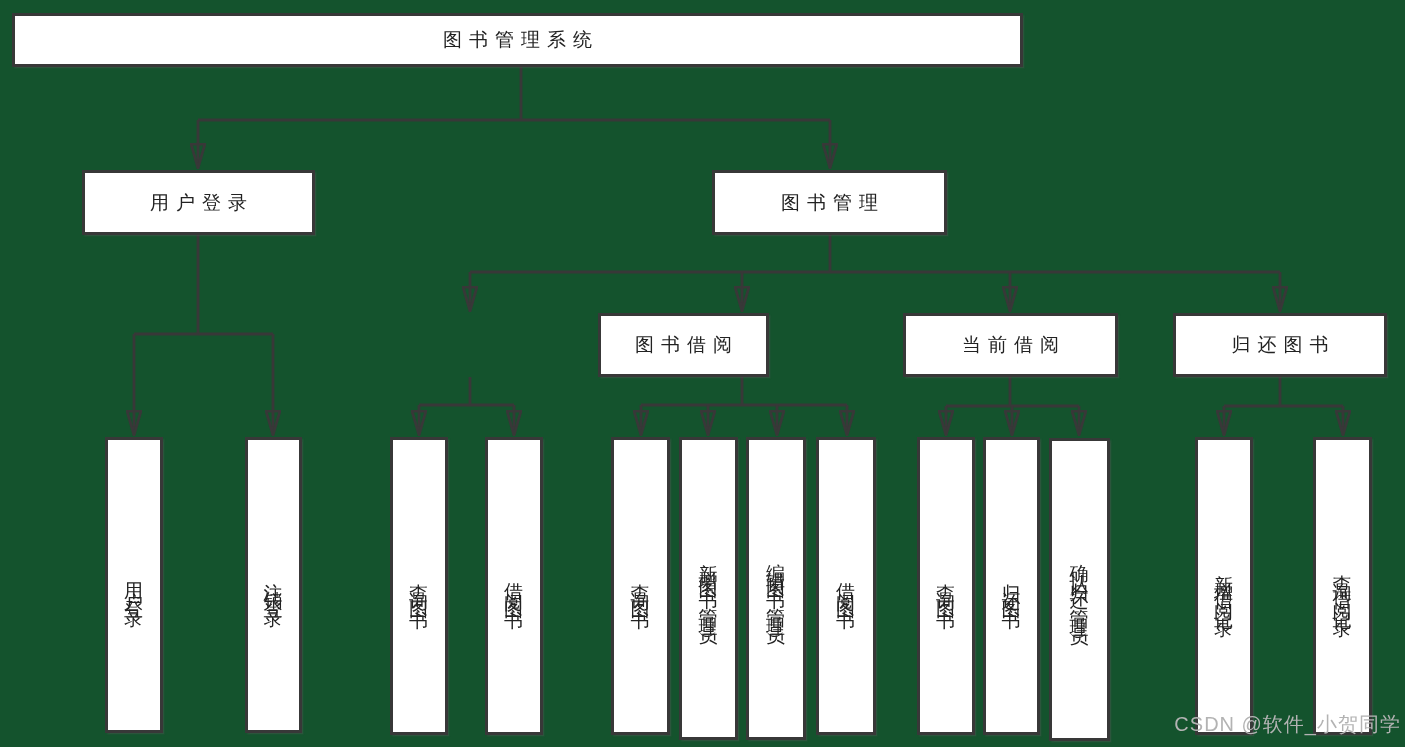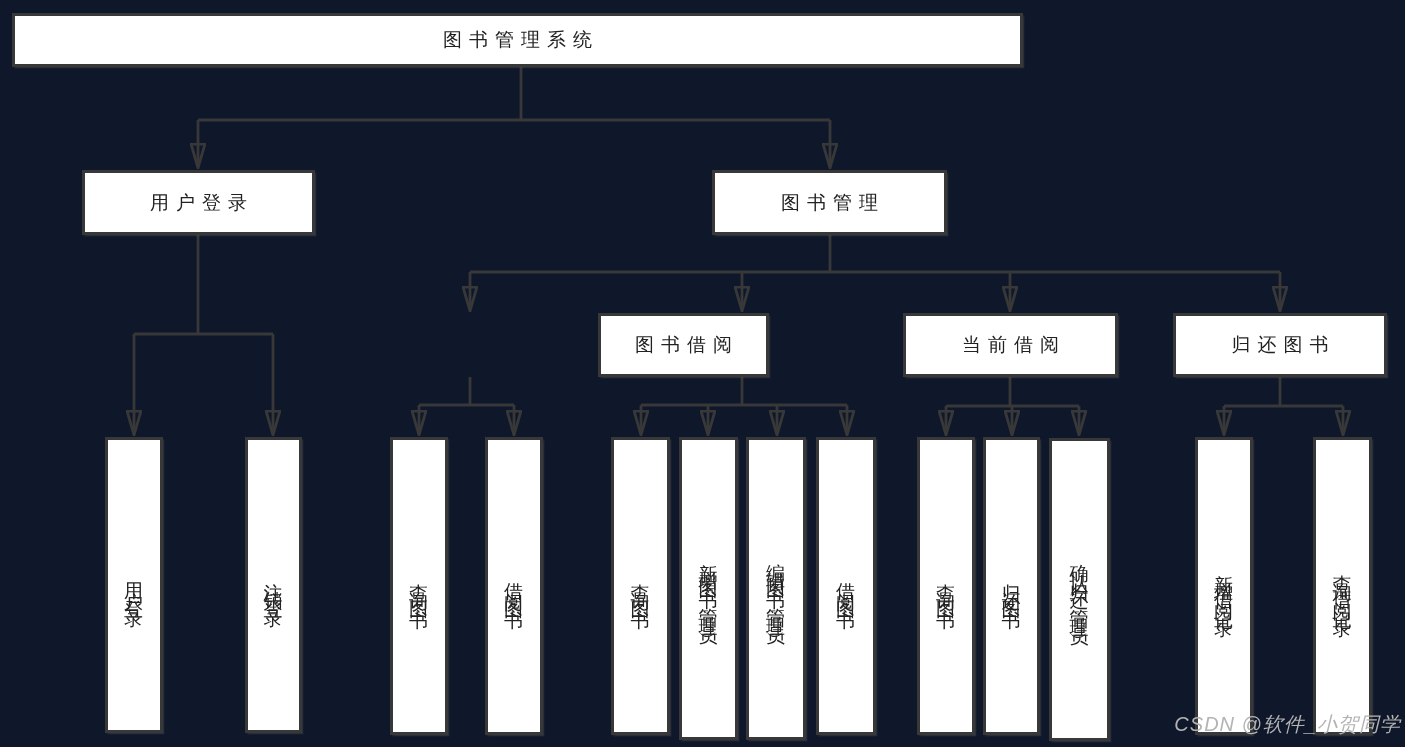--- a/index.html
+++ b/index.html
@@ -1,27 +1,27 @@
 <!DOCTYPE html>
 <html><head>
 <meta charset="utf-8">
 <style>
   html,body{margin:0;padding:0;background:#ffffff;}
   body{font-family:"Liberation Sans","DejaVu Sans",sans-serif;color:#1f1f1f;}
-  .stage{position:relative;width:1405px;height:747px;background:#0f172a;overflow:hidden;}
+  .stage{position:relative;width:1405px;height:747px;background:#14532d;overflow:hidden;}
   svg.wires{position:absolute;left:0;top:0;z-index:1;}
   svg.wires path{stroke:#383838;stroke-width:2.8;fill:none;}
   .box{position:absolute;box-sizing:border-box;border:3px solid #383838;background:#ffffff;
        display:flex;align-items:center;justify-content:center;z-index:2;
        box-shadow:1.5px 1.5px 1.5px rgba(90,90,90,0.35);}
   .box.h span{font-size:19px;letter-spacing:7px;text-indent:7px;white-space:nowrap;color:#222;}
   .box.v span{writing-mode:vertical-rl;text-orientation:mixed;font-size:19px;
               letter-spacing:9px;line-height:1;color:#222;}
   .watermark{position:absolute;top:711px;right:4px;z-index:6;font-size:20px;
-             color:#b3b3b3;letter-spacing:1px;white-space:nowrap;font-style:italic;}
+             color:#b3b3b3;letter-spacing:1px;white-space:nowrap;}
 </style>
 </head>
 <body>
 
 <div class="stage">
 
   <svg class="wires" width="1405" height="747" viewBox="0 0 1405 747" aria-hidden="true">
     <defs>
       <marker id="arr" markerUnits="userSpaceOnUse" markerWidth="26" markerHeight="16" viewBox="0 0 26 16" refX="24" refY="8" orient="auto">
         <path d="M1,1 L25,8 L1,15 Z" fill="#383838" stroke="none"></path>

